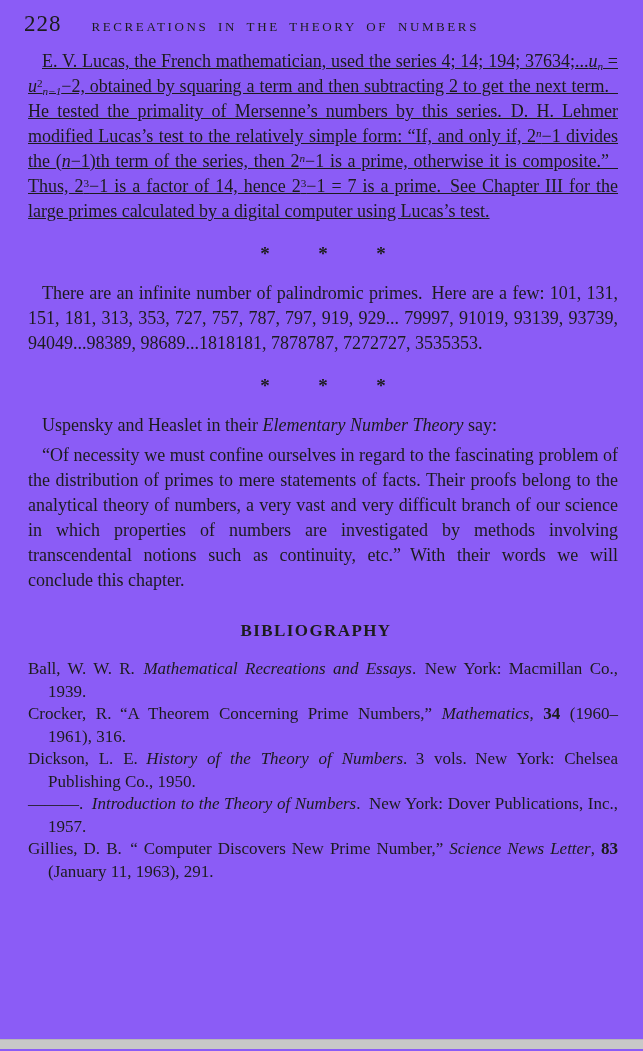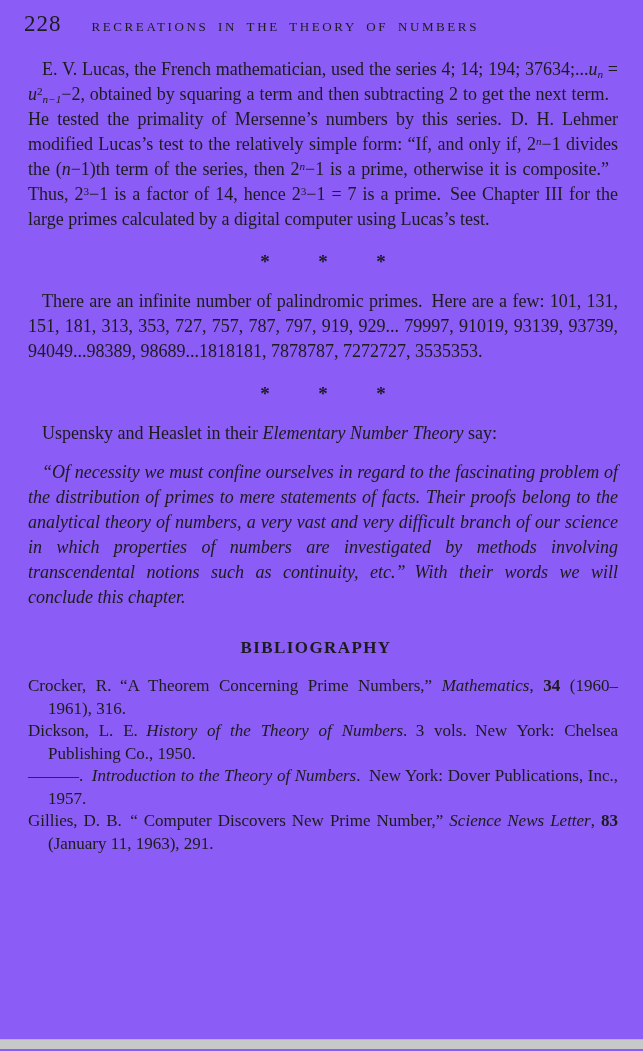--- a/index.html
+++ b/index.html
@@ -32,23 +32,23 @@
     white-space: nowrap;
   }
   
   .txt { margin: 0 25px 0 28px; }
   p.body {
     font-size: 18px;
     line-height: 25px;
     text-align: justify;
     text-indent: 14px;
   }
-  p.p-lucas   { margin-top: 20px; }
+  p.p-lucas   { margin-top: 12px; text-decoration: underline; }
   p.p-uspensky{ margin-top: 8px; }
-  p.p-quote   { margin-top: 14px; font-style: italic; }
+  p.p-quote   { margin-top: 5px; }
   .stars {
     text-align: center;
     font-size: 19px;
     font-weight: bold;
     letter-spacing: 0;
     word-spacing: 2.3em;
     height: 25px;
     line-height: 25px;
     margin: 17px 0 15px 0;
   }
@@ -106,20 +106,21 @@
     <div class="stars">* * *</div>
 
     <p class="body p-uspensky"><span>Uspensky and Heaslet in their </span><span class="it">Elementary Number Theory</span><span> say:</span></p>
 
     <p class="body p-quote"><span>“Of necessity we must confine ourselves in regard to the fascinating problem of the distribution of primes to mere statements of facts. Their proofs belong to the analytical theory of numbers, a very vast and very difficult branch of our science in which properties of numbers are investigated by methods involving transcendental notions such as continuity, etc.” With their words we will conclude this chapter.</span></p>
   </div>
 
   <h2 class="bib-title">BIBLIOGRAPHY</h2>
 
   <div class="bib">
+    <p class="bib-entry"><span>Ball, W. W. R. </span><span class="it">Mathematical Recreations and Essays</span><span>. New York: Macmillan Co., 1939.</span></p>
     <p class="bib-entry"><span>Crocker, R. “A Theorem Concerning Prime Numbers,” </span><span class="it">Mathematics</span><span>, </span><span class="bd">34</span><span> (1960–1961), 316.</span></p>
     <p class="bib-entry"><span>Dickson, L. E. </span><span class="it">History of the Theory of Numbers</span><span>. 3 vols. New York: Chelsea Publishing Co., 1950.</span></p>
     <p class="bib-entry"><span>———. </span><span class="it">Introduction to the Theory of Numbers</span><span>. New York: Dover Publications, Inc., 1957.</span></p>
     <p class="bib-entry"><span>Gillies, D. B. “ Computer Discovers New Prime Number,” </span><span class="it">Science News Letter</span><span>, </span><span class="bd">83</span><span> (January 11, 1963), 291.</span></p>
   </div>
 
   <div class="bottom-bar"></div>
 </div>
 
 </body></html>

